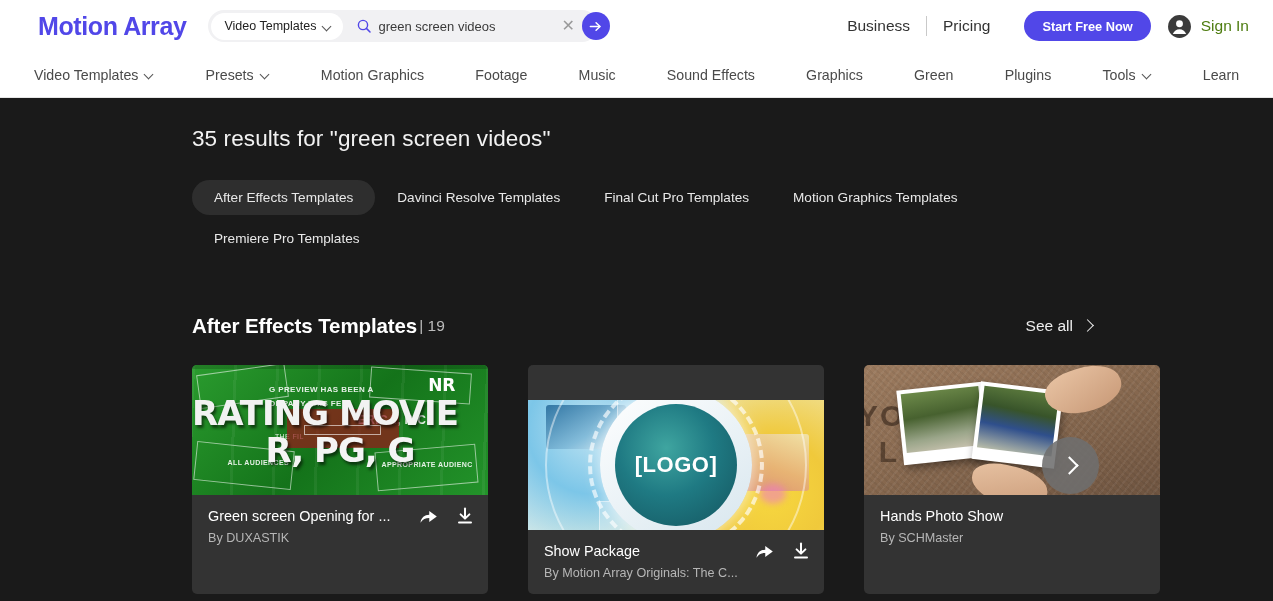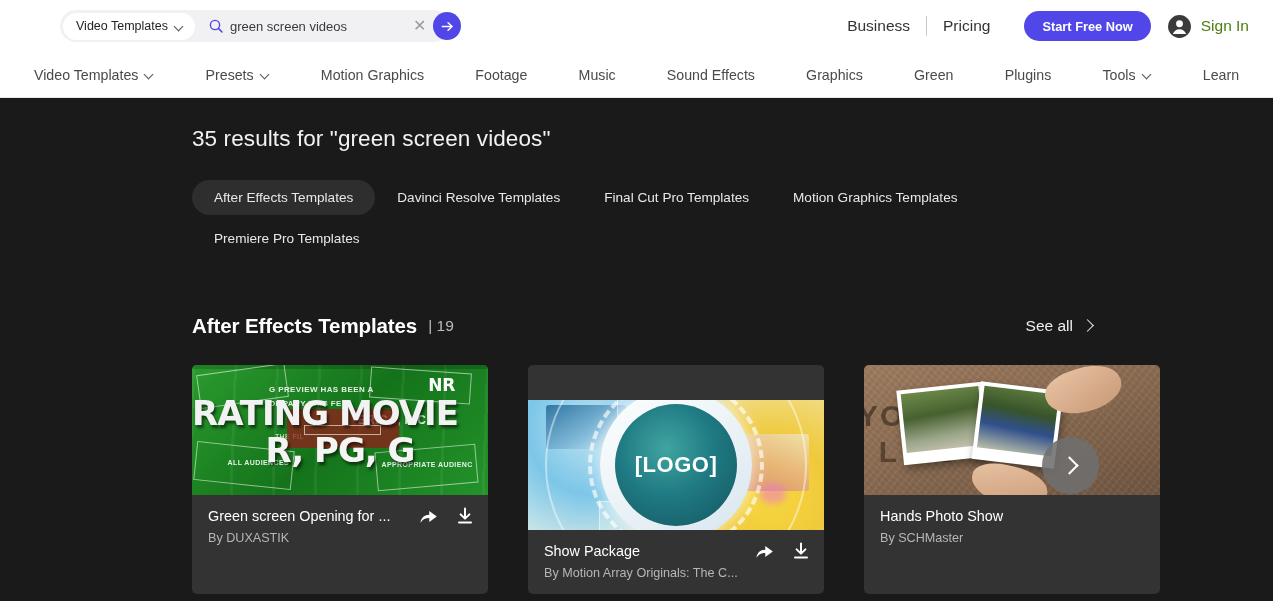--- a/index.html
+++ b/index.html
@@ -152,21 +152,21 @@
 
   .sectionhead {
     display: flex; align-items: center;
     margin-top: 58px;
   }
   .sectiontitle {
     font-size: 20.5px; font-weight: bold; color: #ffffff;
     letter-spacing: -0.1px;
   }
   .sectioncount {
-    font-size: 15.5px; color: #bcbcbc; margin-left: 11px;
+    font-size: 15.5px; color: #bcbcbc; margin-left: 2px;
   }
   .seeall {
     margin-left: auto;
     display: flex; align-items: center; gap: 10px;
     font-size: 15.5px; color: #ededed; cursor: pointer;
   }
   .seeall .ch { width:10px; height:10px; position:relative; display:inline-block; }
   .seeall .ch::before{
     content:""; position:absolute; left:0; top:0;
     width:8px; height:8px;
@@ -369,20 +369,21 @@
     position:absolute; background: linear-gradient(160deg,#e8c3a3,#c99a78);
     border-radius: 40% 50% 45% 55%;
   }
   .t3 .h1 { right:13%; top:2%; width:26%; height:34%; transform: rotate(-18deg); }
   .t3 .h2 { left:36%; bottom:-8%; width:26%; height:30%; transform: rotate(12deg); }
 </style>
 </head>
 <body>
 
 <div class="topbar">
+  <div class="logo">Motion Array</div>
 
   <div class="searchwrap">
     <div class="searchcat">
       <span>Video Templates</span>
       <span class="chev"></span>
     </div>
     <span class="sicon">
       <svg width="14" height="14" viewBox="0 0 14 14">
         <circle cx="6" cy="6" r="4.6" fill="none" stroke="#5147e8" stroke-width="1.4"></circle>
         <line x1="9.4" y1="9.4" x2="13" y2="13" stroke="#5147e8" stroke-width="1.5" stroke-linecap="round"></line>

